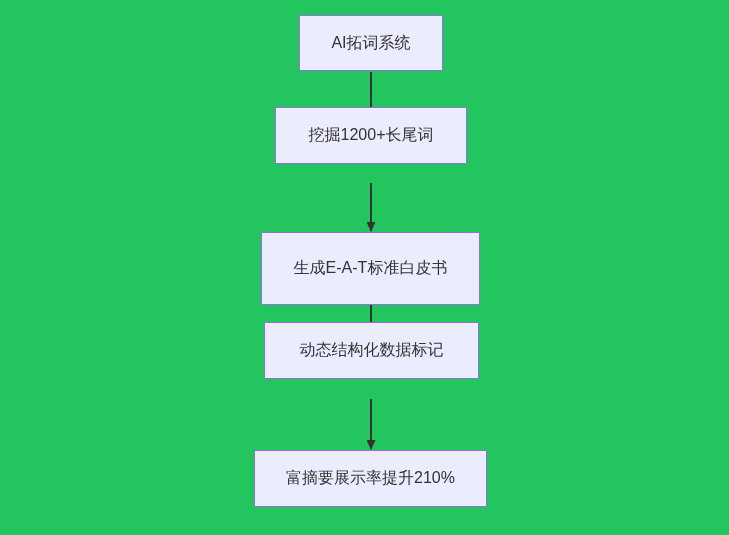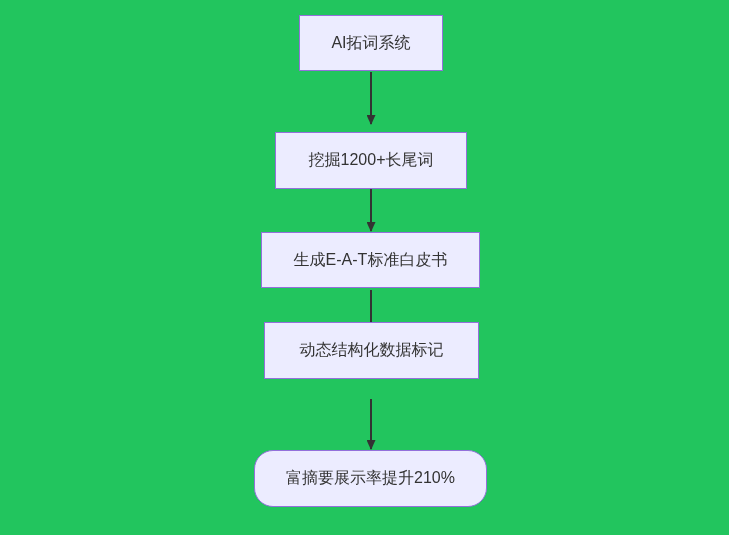--- a/index.html
+++ b/index.html
@@ -22,24 +22,24 @@
     border: 1px solid #9370db;
     color: #333333;
     font-size: 16px;
     display: flex;
     align-items: center;
     justify-content: center;
     text-align: center;
     white-space: nowrap;
   }
   .node-1 { left: 299px; top: 15px;  width: 144px; height: 56px; }
-  .node-2 { left: 275px; top: 132px; width: 192px; height: 57px; }
-  .node-3 { left: 261px; top: 232px; width: 219px; height: 56px; }
+  .node-2 { left: 275px; top: 107px; width: 192px; height: 57px; }
+  .node-3 { left: 261px; top: 232px; width: 219px; height: 73px; }
   .node-4 { left: 264px; top: 322px; width: 215px; height: 57px; }
-  .node-5 { left: 254px; top: 450px; width: 233px; height: 57px; border-radius: 19px; }
+  .node-5 { left: 254px; top: 450px; width: 233px; height: 57px; }
   .edge-layer {
     position: absolute;
     left: 0;
     top: 0;
     width: 729px;
     height: 535px;
     pointer-events: none;
   }
   .edge-layer line {
     stroke: #333333;

